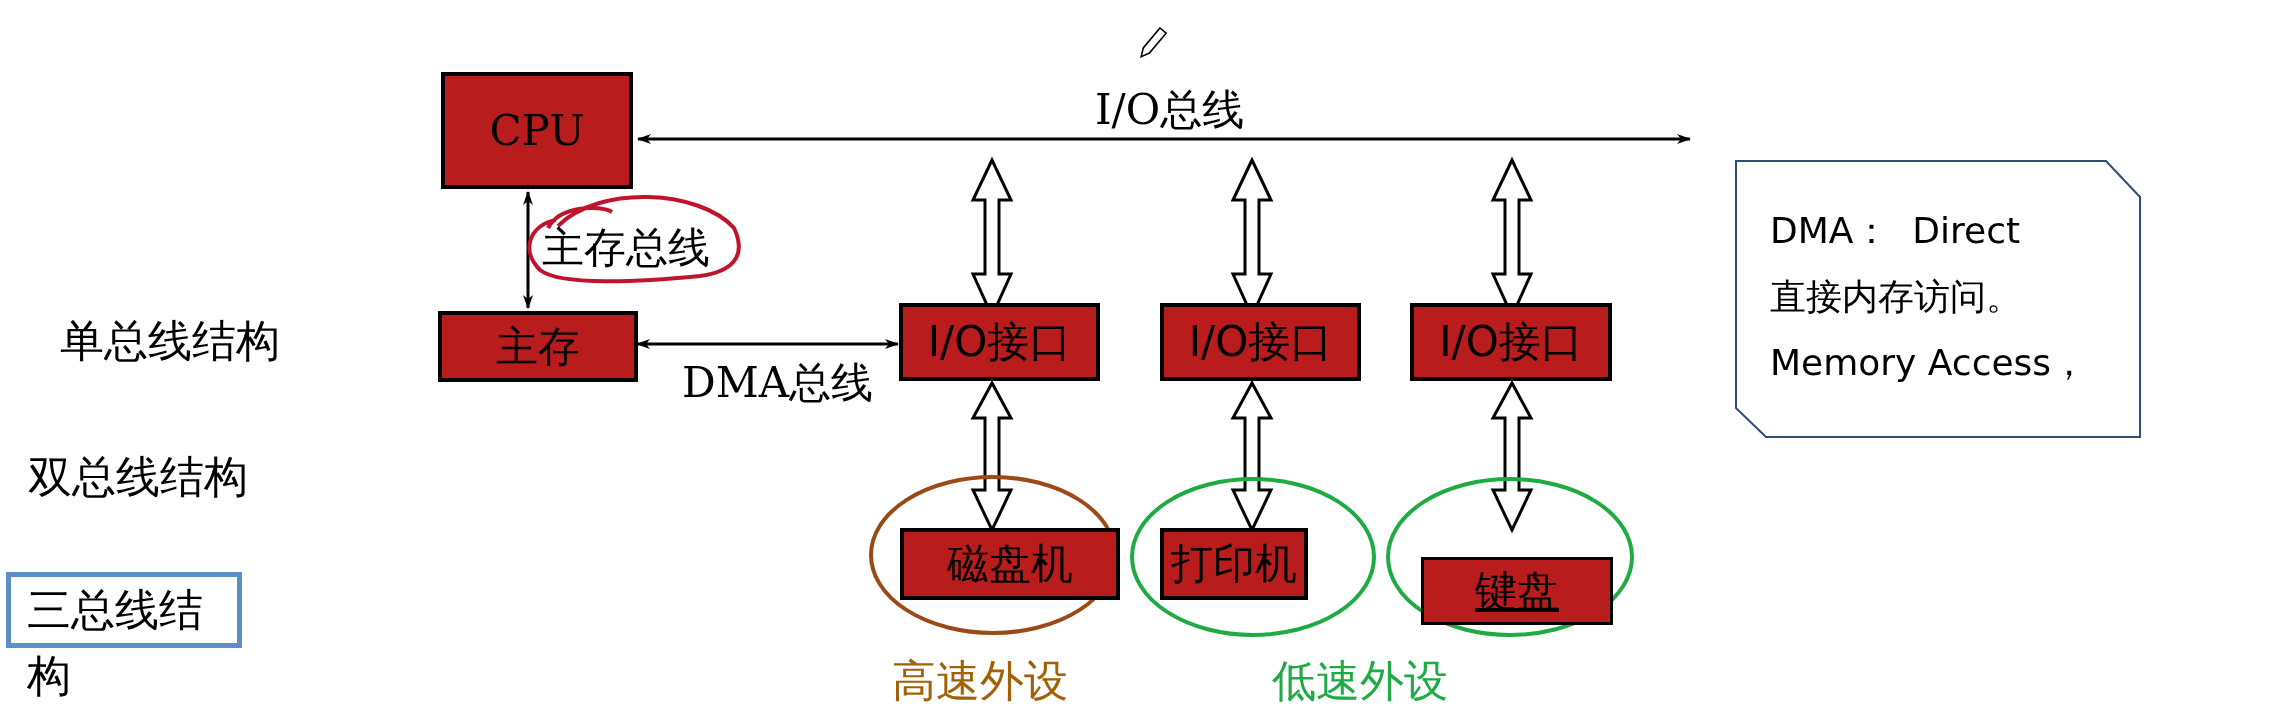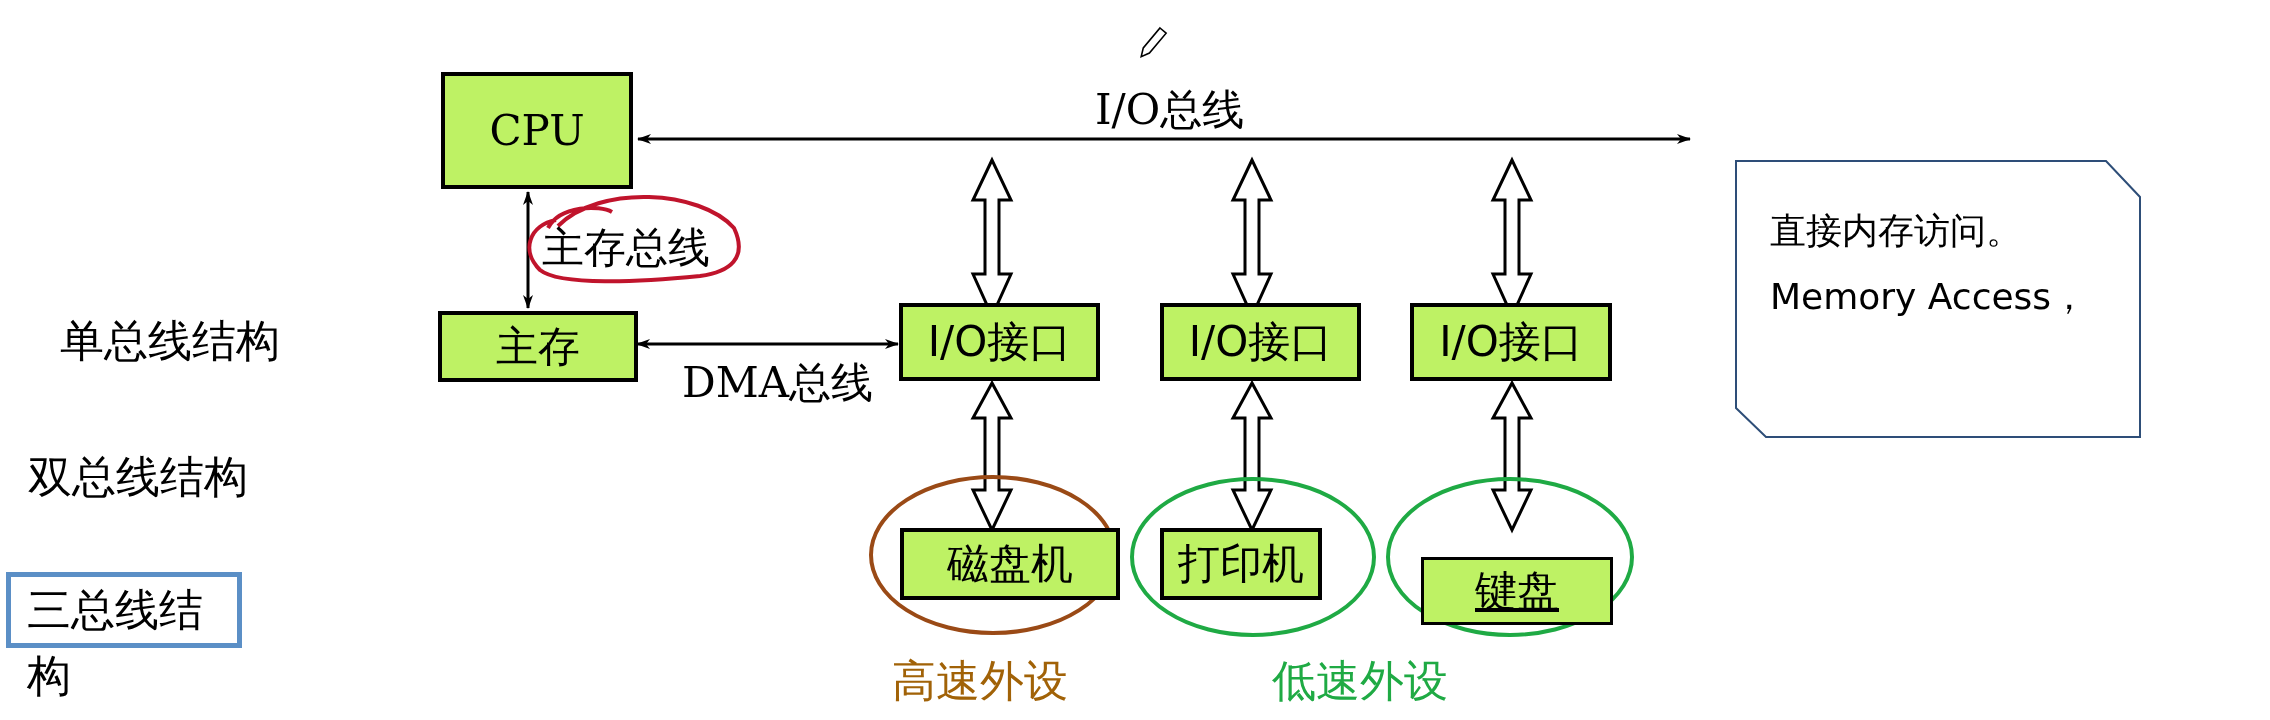--- a/index.html
+++ b/index.html
@@ -1,19 +1,19 @@
 <!DOCTYPE html>
 <html><head>
 <meta charset="utf-8">
 <style>
   html,body{margin:0;padding:0;background:#fff;}
   body{width:2270px;height:720px;position:relative;overflow:hidden;font-family:"DejaVu Serif","Liberation Serif",serif;}
   .side{position:absolute;left:28px;font-size:44px;color:#000;font-family:"DejaVu Sans","Liberation Sans",sans-serif;}
   .side.sel{left:6px;top:572px;width:236px;height:76px;border:5px solid #5b8fc6;box-sizing:border-box;padding-left:16px;line-height:66px;}
-  .box{position:absolute;border:4px solid #000;box-sizing:border-box;display:flex;align-items:center;justify-content:center;font-size:42px;color:#000;background:#bef264;}
+  .box{position:absolute;border:4px solid #000;box-sizing:border-box;display:flex;align-items:center;justify-content:center;font-size:42px;color:#000;background:#b91c1c;}
   .lbl{position:absolute;font-size:42px;color:#000;white-space:nowrap;}
   svg{position:absolute;left:0;top:0;}
   .dma-note{position:absolute;left:1770px;top:198px;font-family:"DejaVu Sans","Liberation Sans",sans-serif;font-size:36px;line-height:66px;color:#000;}
   .cat{position:absolute;font-size:44px;font-family:"DejaVu Sans","Liberation Sans",sans-serif;}
 </style>
 </head>
 <body>
 
 <div class="side" style="top:312px;margin-left:32px;">单总线结构</div>
 <div class="side" style="top:448px;">双总线结构</div>
@@ -71,30 +71,31 @@
 <div class="box" style="left:1160px;top:303px;width:201px;height:78px;font-family:'DejaVu Sans','Liberation Sans',sans-serif;">
     <span>I/O接口</span>
   </div>
 <div class="box" style="left:1410px;top:303px;width:202px;height:78px;font-family:'DejaVu Sans','Liberation Sans',sans-serif;">
     <span>I/O接口</span>
   </div>
 
 <div class="box" style="left:900px;top:528px;width:220px;height:72px;">
     <span>磁盘机</span>
   </div>
-<div class="box" style="left:1160px;top:528px;width:162px;height:72px;">
+<div class="box" style="left:1160px;top:528px;width:148px;height:72px;">
     <span>打印机</span>
   </div>
 <div class="box" style="left:1421px;top:557px;width:192px;height:68px;border-width:3px;text-decoration:underline;">
     <span>键盘</span>
   </div>
 
 <div class="lbl" style="left:1095px;top:82px;">I/O总线</div>
 <div class="lbl" style="left:542px;top:220px;">主存总线</div>
 <div class="lbl" style="left:670px;top:355px;margin-left:12px;">DMA总线</div>
 
 <div class="cat" style="left:892px;top:652px;color:#a16207;">高速外设</div>
 <div class="cat" style="left:1272px;top:652px;color:#1faa44;">低速外设</div>
 
 <div class="dma-note">
+  <div style="white-space:pre;">DMA：  Direct</div>
   <div>直接内存访问。</div>
   <div>Memory Access，</div>
 </div>
 
 </body></html>

